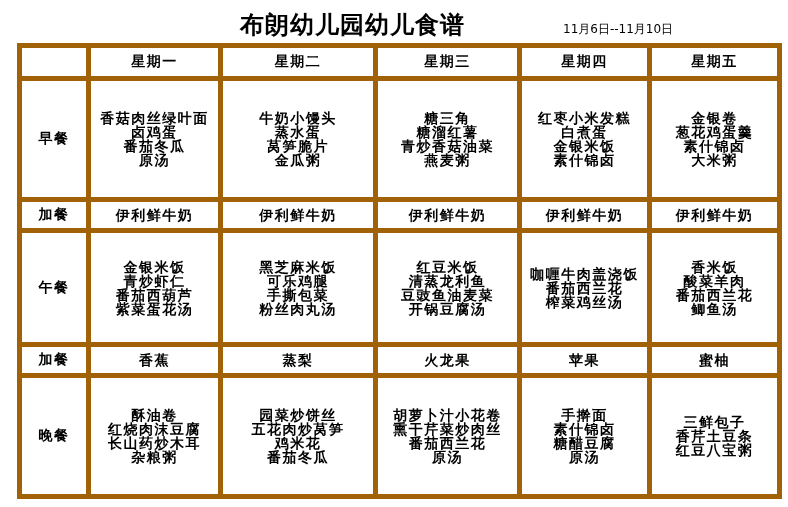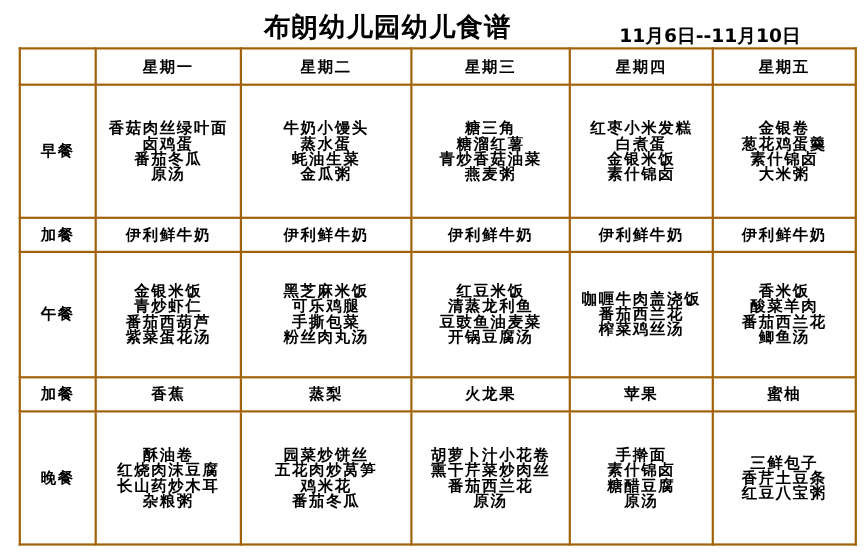--- a/index.html
+++ b/index.html
@@ -17,35 +17,35 @@
     left: 210px; top: 9px;
     font-size: 24px;
     font-weight: bold;
     letter-spacing: 1px;
     white-space: nowrap;
     margin-left: 30px;
   }
   .date-range {
     position: absolute;
     left: 563px; top: 21px;
-    font-size: 17px;
-    font-weight: bold;
+    font-size: 12px;
+    font-weight: normal;
     white-space: nowrap;
   }
 
   table.menu {
     position: absolute;
     left: 17px; top: 43px;
     width: 760px;
     border-collapse: collapse;
     table-layout: fixed;
     border: 2px solid #000;
   }
   table.menu th, table.menu td {
-    border: 2px solid #a16207;
+    border: 5px solid #a16207;
     font-size: 14px;
     font-weight: bold;
     text-align: center;
     vertical-align: middle;
     letter-spacing: 1.5px;
     padding: 0;
     overflow: hidden;
   }
   table.menu tbody th, table.menu tbody td { border-top-width: 2px; }
 
@@ -105,21 +105,21 @@
               <div class="menu-item">香菇肉丝绿叶面</div>
               <div class="menu-item">卤鸡蛋</div>
               <div class="menu-item">番茄冬瓜</div>
               <div class="menu-item">原汤</div>
             </div>
           </td>
           <td>
             <div class="cell-items">
               <div class="menu-item">牛奶小馒头</div>
               <div class="menu-item">蒸水蛋</div>
-              <div class="menu-item">蚝油生菜</div>
+              <div class="menu-item">莴笋脆片</div>
               <div class="menu-item">金瓜粥</div>
             </div>
           </td>
           <td>
             <div class="cell-items">
               <div class="menu-item">糖三角</div>
               <div class="menu-item">糖溜红薯</div>
               <div class="menu-item">青炒香菇油菜</div>
               <div class="menu-item">燕麦粥</div>
             </div>

